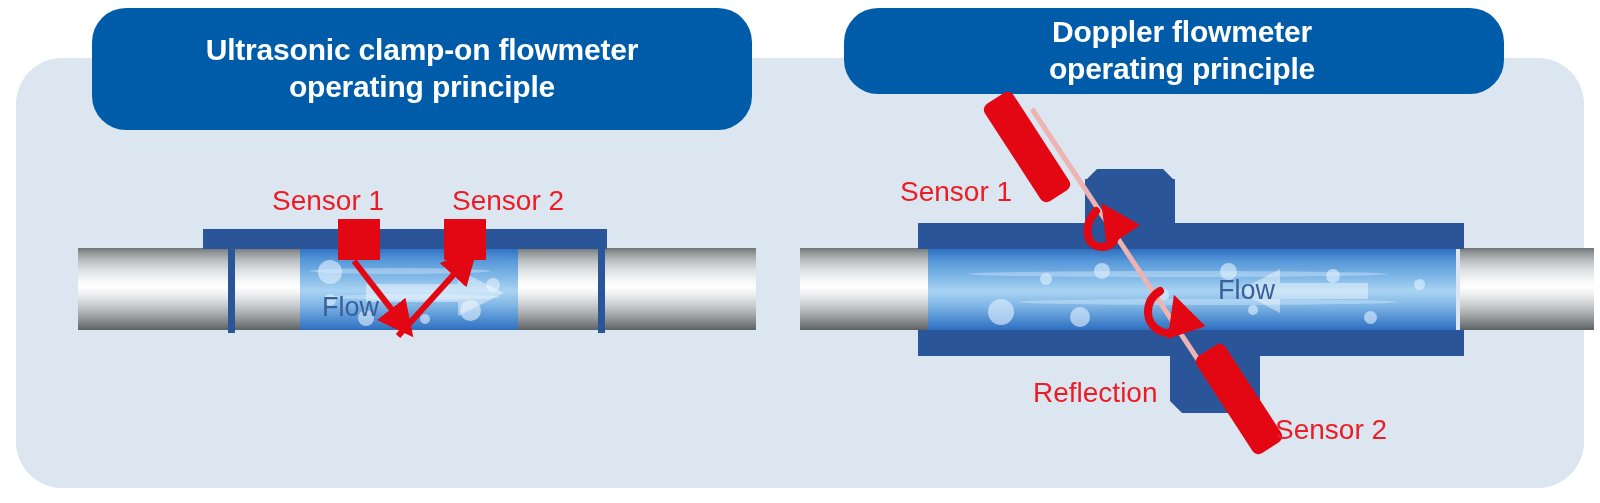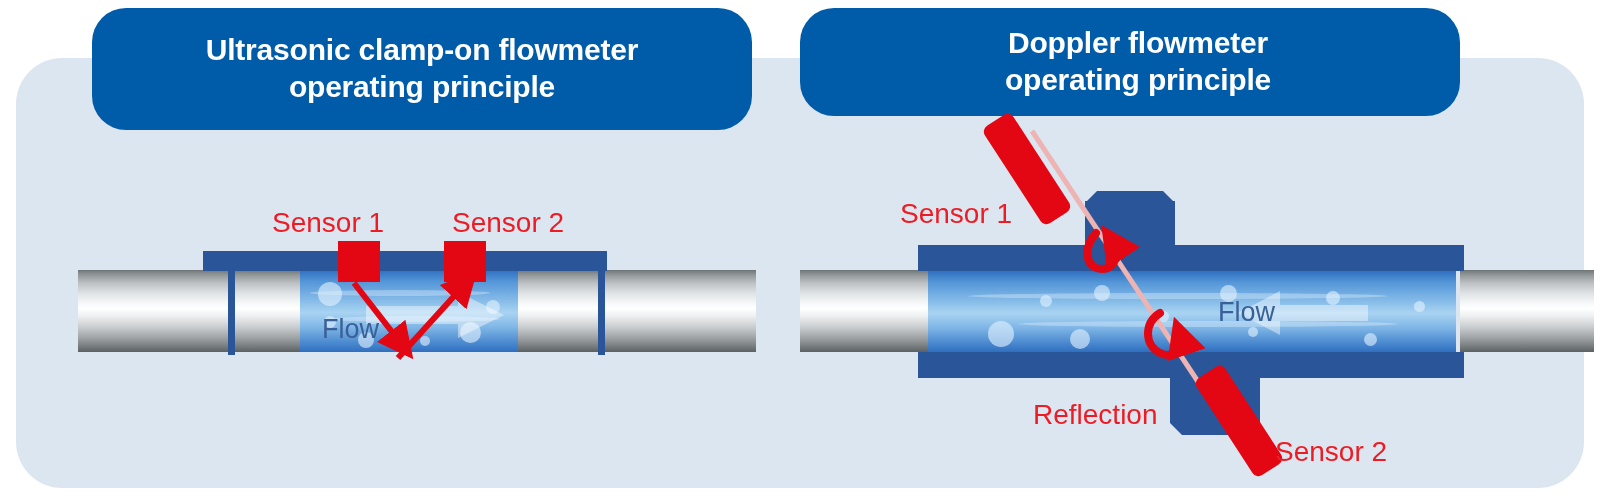--- a/index.html
+++ b/index.html
@@ -7,23 +7,23 @@
   .stage{position:relative;width:1600px;height:503px;}
 
   .card{position:absolute;left:16px;top:58px;width:1568px;height:430px;
         background:#dce6f1;border-radius:46px;}
 
   .header-pill{position:absolute;top:8px;background:#005ca9;border-radius:34px;
         display:flex;align-items:center;justify-content:center;text-align:center;
         color:#ffffff;font-weight:bold;font-size:30px;line-height:1.22;
         letter-spacing:-0.2px;box-sizing:border-box;padding:0 26px;}
   .pill-left{left:92px;width:660px;height:122px;}
-  .pill-right{left:800px;width:660px;height:108px;padding-left:42px;}
+  .pill-right{left:844px;width:660px;height:86px;padding-left:42px;}
 
-  .panel{position:absolute;top:73px;width:800px;height:430px;}
+  .panel{position:absolute;top:51px;width:800px;height:430px;}
   .panel-left{left:0px;}
   .panel-right{left:800px;}
 
   
   .pipe{position:absolute;height:82px;
      background:linear-gradient(to bottom,
         #6f7477 0%, #8d9295 5%, #bdc1c4 16%, #dfe2e4 28%,
         #f5f7f8 40%, #ffffff 47%, #eef0f2 56%, #c9ccce 70%,
         #9ea2a5 83%, #74797c 94%, #5b6063 100%);}
 

